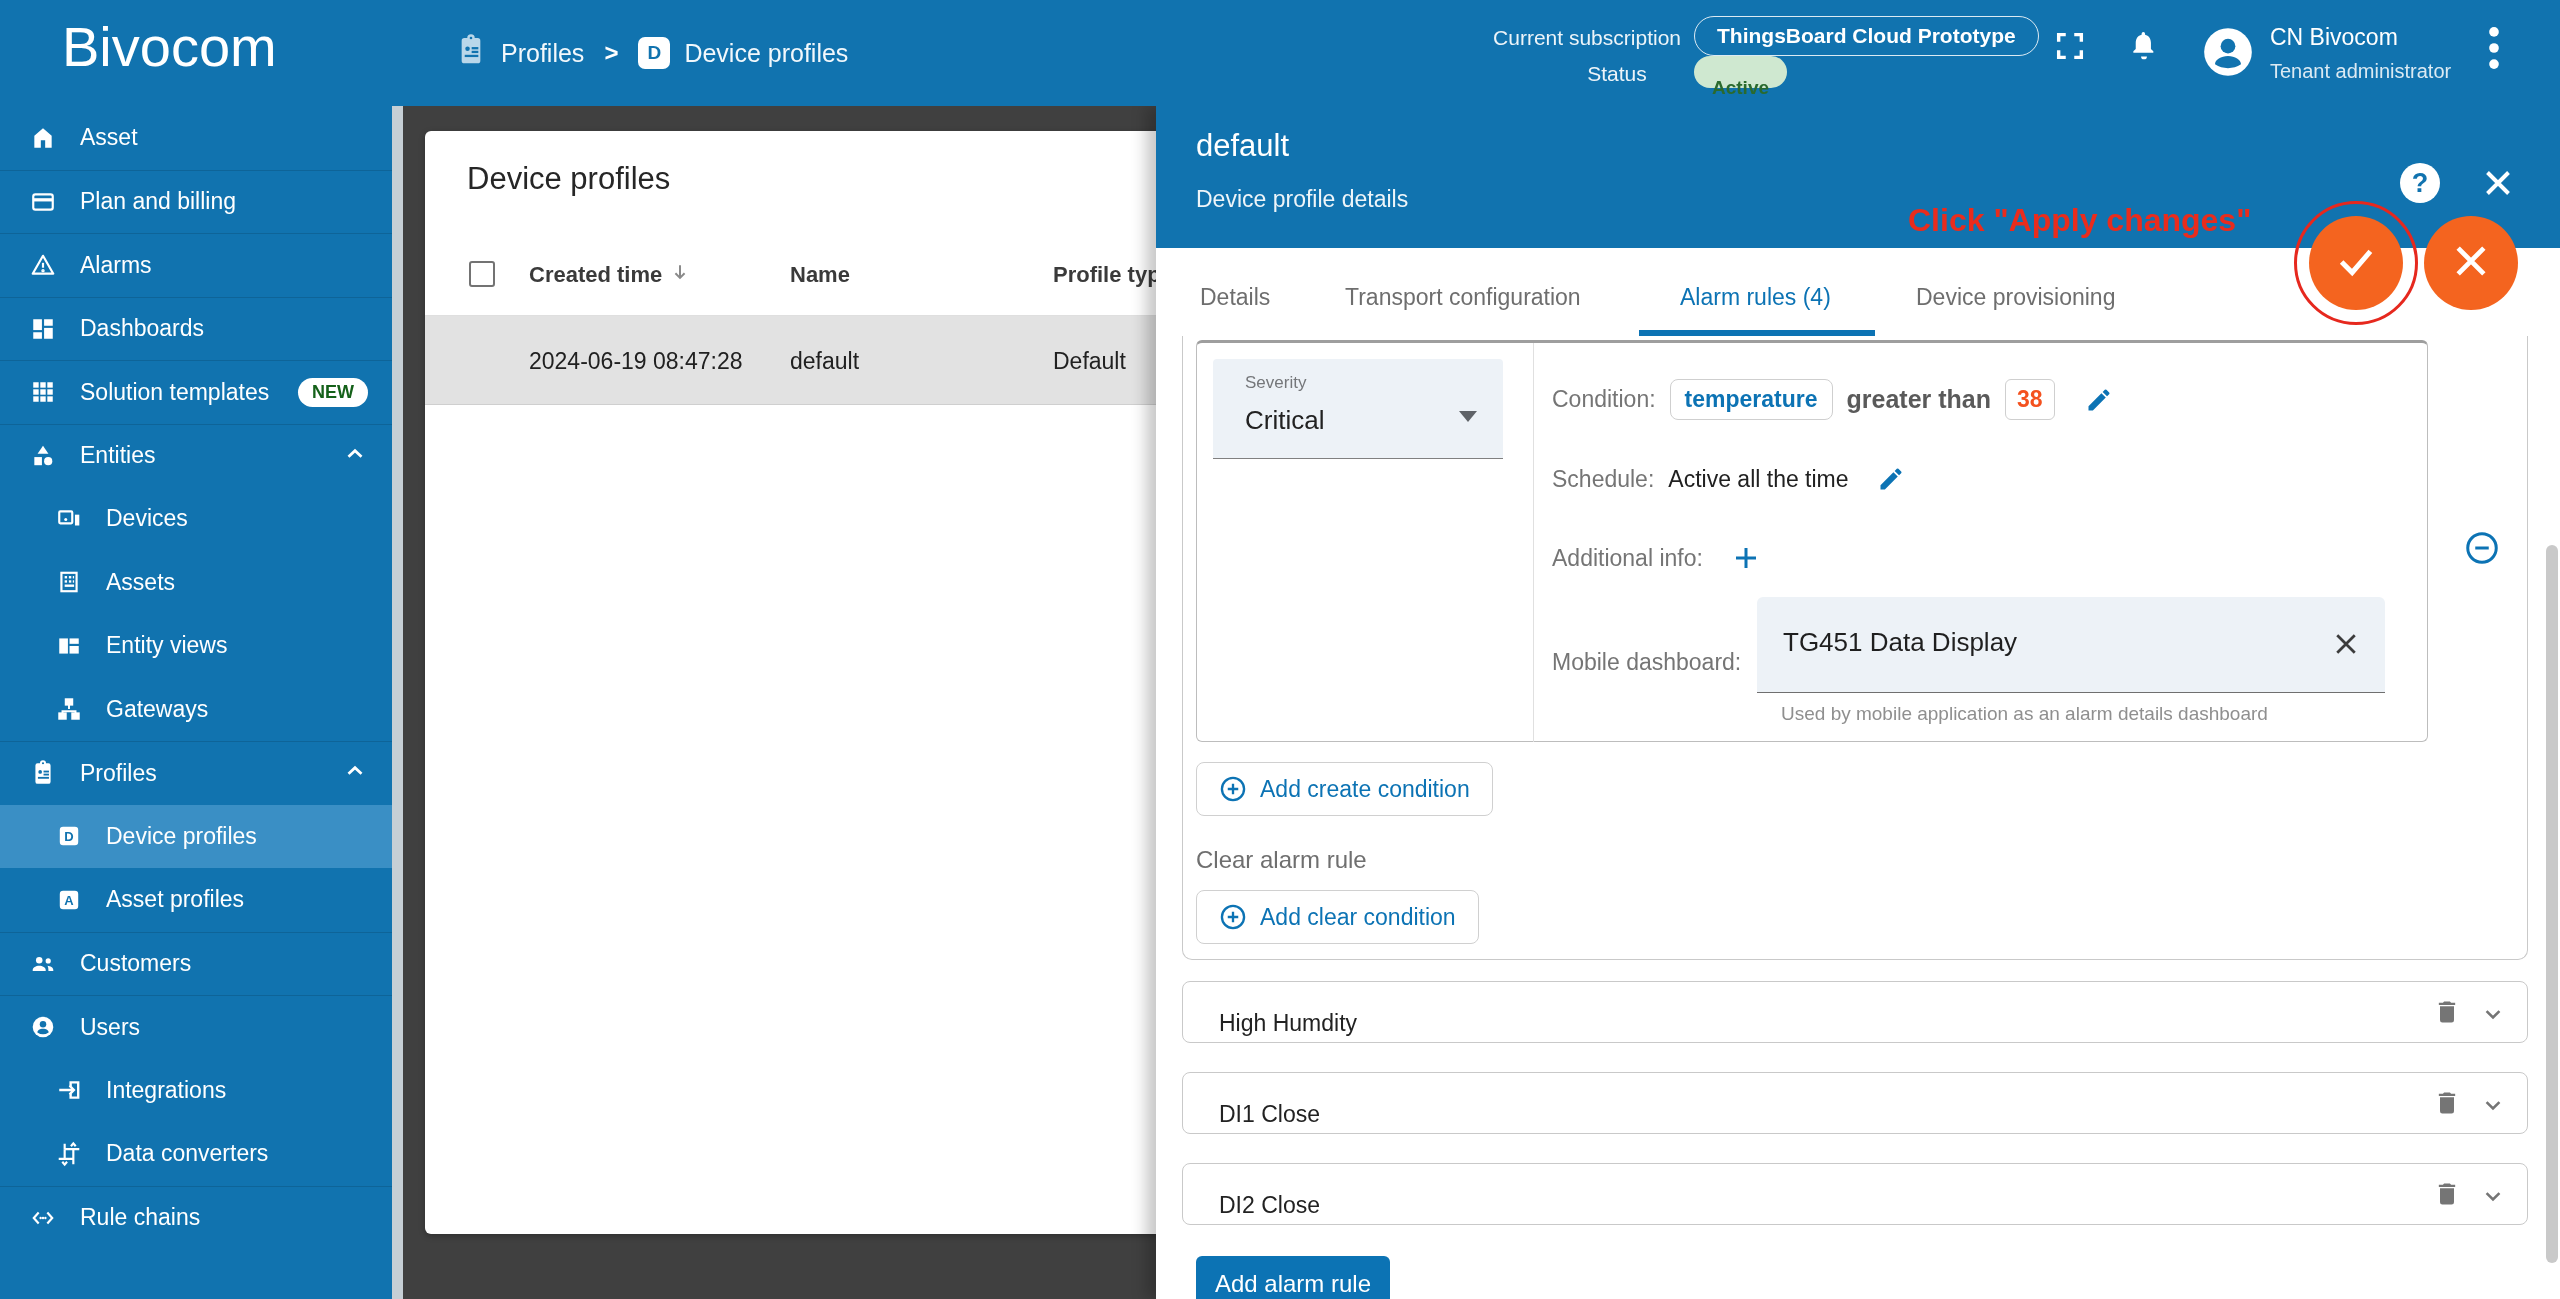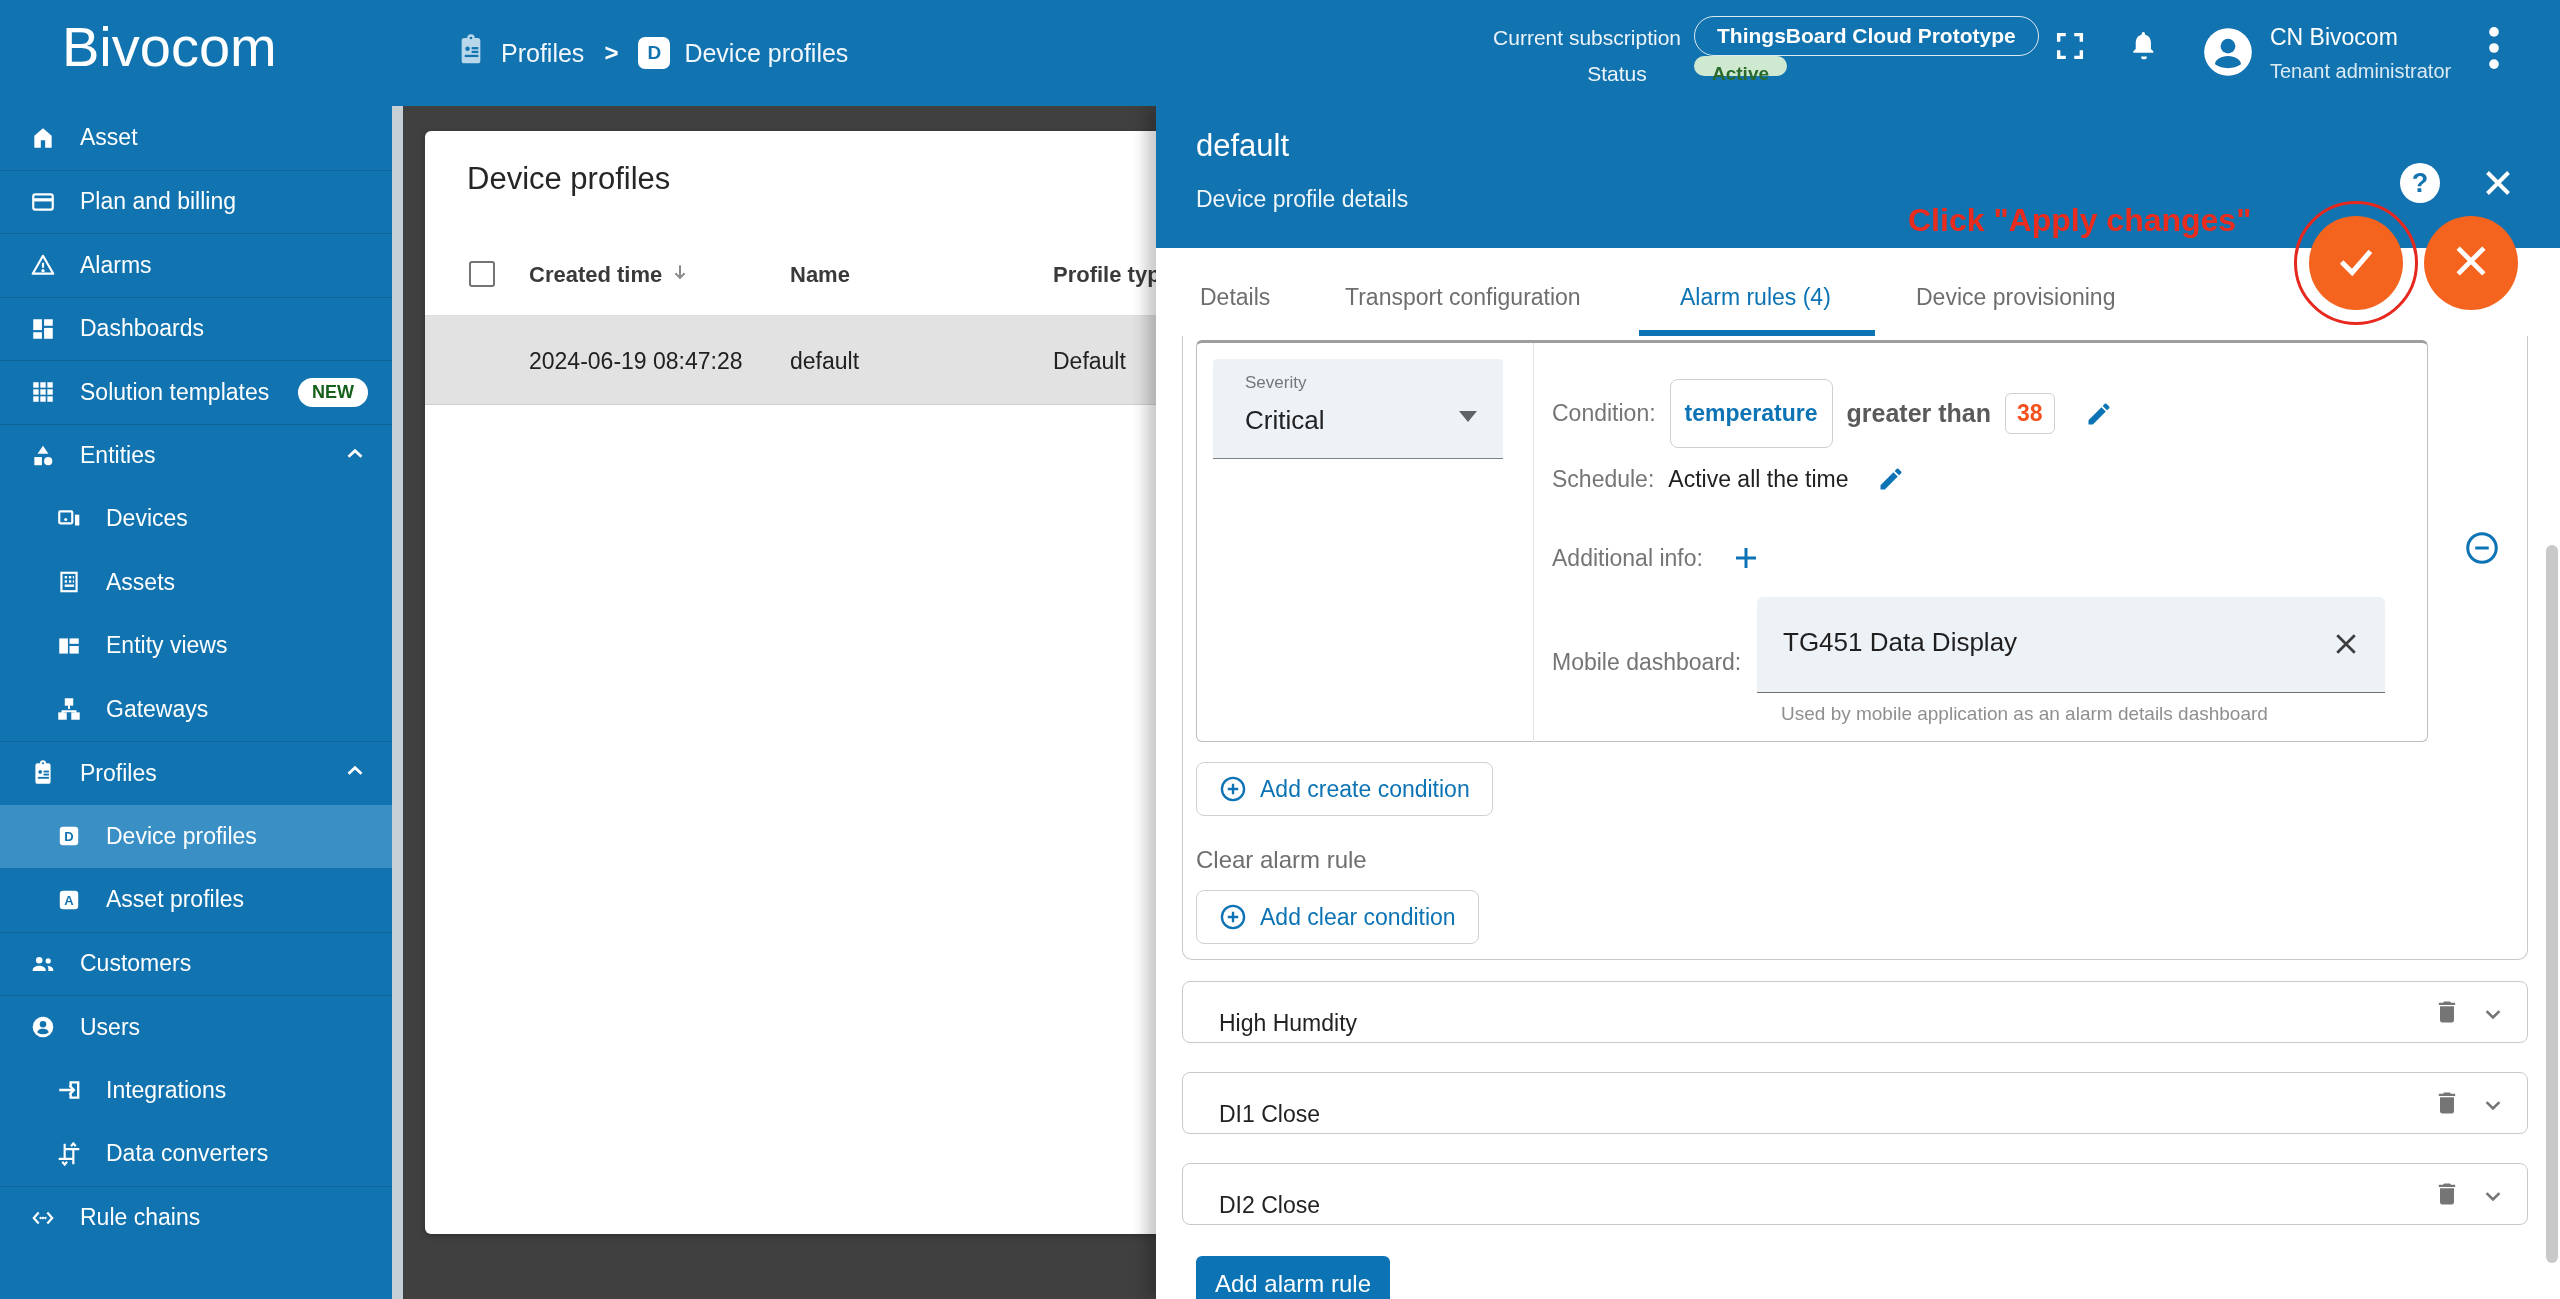--- a/index.html
+++ b/index.html
@@ -9,21 +9,21 @@
   
   #topbar { position:absolute; left:0; top:0; width:2560px; height:106px; background:#1173af; z-index:30; }
   #logo { position:absolute; left:62px; top:14px; font-size:56px; font-weight:500; color:#fff; letter-spacing:0px; }
   #breadcrumb { position:absolute; left:455px; top:0; height:106px; display:flex; align-items:center; gap:16px; color:#fff; }
   #breadcrumb .crumb { display:flex; align-items:center; gap:14px; font-size:25px; color:#f2f8fc; }
   #breadcrumb .sep { font-size:24px; font-weight:bold; color:#fff; padding:0 4px; }
   .dp-chip { width:32px; height:32px; background:#fff; border-radius:7px; display:flex; align-items:center; justify-content:center; color:#1173af; font-weight:bold; font-size:19px; }
   #sub-label { position:absolute; left:1463px; top:26px; width:218px; text-align:right; font-size:21px; color:rgba(255,255,255,.92); }
   #sub-pill { position:absolute; left:1694px; top:16px; height:40px; line-height:37px; padding:0 22px; border:1.5px solid rgba(255,255,255,.85); border-radius:20px; font-size:21px; font-weight:bold; color:#fff; }
   #status-label { position:absolute; left:1553px; top:62px; width:128px; text-align:center; font-size:21px; color:rgba(255,255,255,.92); }
-  #status-pill { position:absolute; left:1694px; top:56px; height:20px; line-height:32px; padding:2px 18px; background:#cfe8d0; border-radius:16px; font-size:19px; font-weight:bold; color:#2a6a2e; }
+  #status-pill { position:absolute; left:1694px; top:56px; height:20px; line-height:32px; padding:16px 18px; background:#cfe8d0; border-radius:16px; font-size:19px; font-weight:bold; color:#2a6a2e; }
   .topbtn { position:absolute; top:28px; width:40px; height:40px; display:flex; align-items:center; justify-content:center; cursor:pointer; }
   #user-block { position:absolute; left:2270px; top:24px; color:#fff; }
   #user-name { font-size:23px; font-weight:500; }
   #user-role { font-size:20px; color:rgba(255,255,255,.85); margin-top:9px; }
   #avatar { position:absolute; left:2202px; top:26px; width:52px; height:52px; }
 
   
   #sidebar { position:absolute; left:0; top:106px; width:392px; height:1193px; background:#1173af; z-index:10; overflow:hidden; }
   .side-item { height:63.5px; display:flex; align-items:center; color:#fff; cursor:pointer; padding-left:30px; padding-right:24px; }
   .side-item.divider { border-top:1px solid rgba(0,0,0,.13); }
@@ -66,21 +66,21 @@
 
   #outer-rule-card { position:absolute; left:26px; top:0; width:1346px; height:624px; border:1px solid #c9c9c9; border-top:none; border-radius:0 0 10px 10px; }
   #detail-card { position:absolute; left:40px; top:4px; width:1232px; height:402px; background:#fff; border:1px solid #bdbdbd; border-top:3px solid #9e9e9e; border-radius:6px; }
   #severity-box { position:absolute; left:16px; top:16px; width:290px; height:100px; background:#edf2f7; border-bottom:1px solid #808080; border-radius:4px 4px 0 0; cursor:pointer; }
   #severity-label { position:absolute; left:32px; top:14px; font-size:17px; color:#75777a; }
   #severity-value { position:absolute; left:32px; top:46px; font-size:26px; color:#222; }
   #severity-arrow { position:absolute; right:26px; top:52px; width:0; height:0; border-left:9px solid transparent; border-right:9px solid transparent; border-top:11px solid #5f6368; }
   #card-vdivider { position:absolute; left:336px; top:0; width:1px; height:399px; background:#e0e0e0; }
   .rule-row { position:absolute; left:355px; display:flex; align-items:center; gap:14px; }
   .g-label { font-size:23px; color:#757575; white-space:nowrap; }
-  .chip { border:1px solid #cfcfcf; border-radius:8px; padding:20px 14px; font-size:23px; font-weight:bold; background:#fff; }
+  .chip { border:1px solid #cfcfcf; border-radius:8px; padding:6px 14px; font-size:23px; font-weight:bold; background:#fff; }
   .chip.key { color:#0c73b4; }
   .chip.val { color:#f4511e; border-radius:6px; padding:6px 11px; }
   .op { font-size:25px; color:#5a5a5a;font-weight:bold; }
   .dark-val { font-size:23px; color:#212121; }
   .icon-btn { cursor:pointer; display:inline-flex; align-items:center; }
   #md-field { position:absolute; left:560px; top:254px; width:628px; height:96px; background:#edf2f7; border-bottom:1px solid #6f6f6f; border-radius:6px 6px 0 0; cursor:text; }
   #md-value { position:absolute; left:26px; top:30px; font-size:26px; color:#1f1f1f; }
   #md-clear { position:absolute; right:24px; top:32px; }
   #md-hint { position:absolute; left:584px; top:360px; font-size:19px; color:#8f8f8f; }
   #remove-condition-btn { position:absolute; left:1308px; top:194px; cursor:pointer; }

